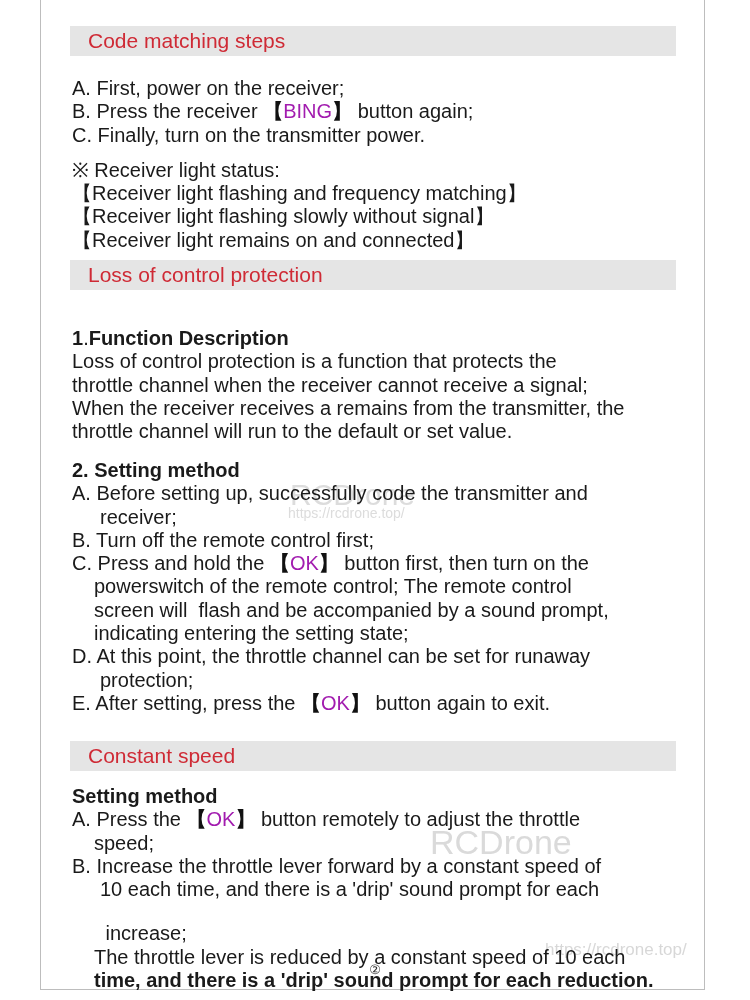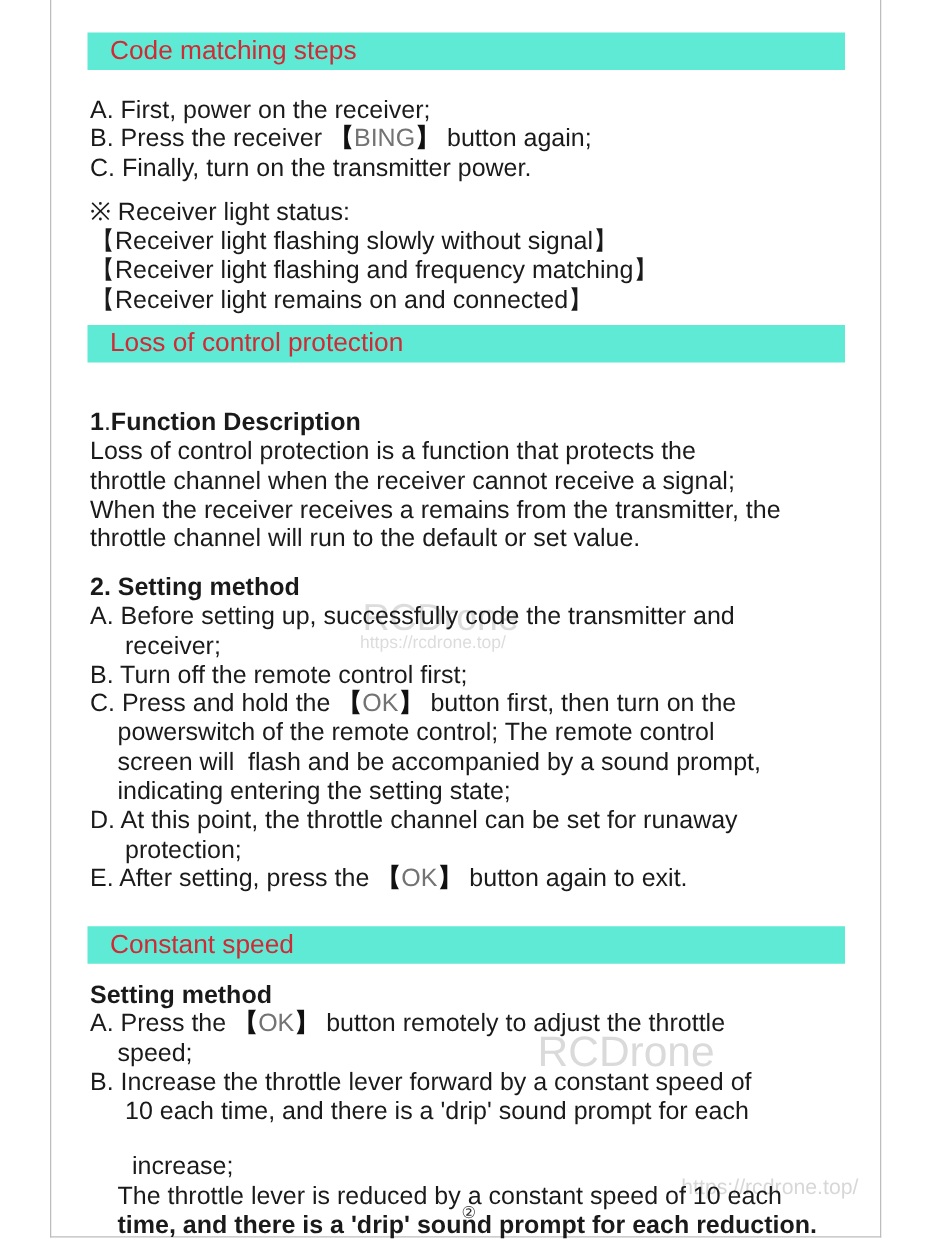--- a/index.html
+++ b/index.html
@@ -50,21 +50,21 @@
   .wm-b { left: 288px; top: 505px; font-size: 14px; color: #cfcfcf; }
   .wm-c { left: 430px; top: 823px; font-size: 34px; color: #cccccc; }
   .wm-d { left: 545px; top: 940px; font-size: 17px; color: #c9c9c9; }
 
   
   .sec-bar {
     position: absolute;
     left: 70px;
     width: 606px;
     height: 30px;
-    background: #5eead4;
+    background: #e5e5e5;
     z-index: 2;
   }
   .sec-bar .sec-title {
     position: absolute;
     left: 18px;
     top: 50%;
     transform: translateY(-50%);
     color: #cf2a35;
     font-size: 21px;
     font-family: "Liberation Sans", sans-serif;
@@ -77,21 +77,21 @@
     left: 72px;
     width: 610px;
     z-index: 3;
     color: #1a1a1a;
     font-size: 20px;
     line-height: 23.3px;
     font-family: "Liberation Sans", sans-serif;
   }
   .blk .ln { white-space: pre; }
   .bold { font-weight: bold; }
-  .red { color: #737373; }
+  .red { color: #a21caf; }
   .brk { color: #111111; font-weight: 600; }
 
   
   #page-number {
     position: absolute;
     left: 0;
     top: 962px;
     width: 750px;
     text-align: center;
     font-size: 13px;
@@ -114,22 +114,22 @@
 
   <div class="sec-bar" style="top:26px;">
     <span class="sec-title">Code matching steps</span>
   </div>
 
   <div class="blk" style="top:77px;">
     <div class="ln">A. First, power on the receiver;</div>
     <div class="ln"><span>B. Press the receiver </span><span class="brk">【</span><span class="red">BING</span><span class="brk">】</span><span> button again;</span></div>
     <div class="ln">C. Finally, turn on the transmitter power.</div>
     <div class="ln" style="margin-top:12px;">※ Receiver light status:</div>
+    <div class="ln">【Receiver light flashing and frequency matching】</div>
     <div class="ln">【Receiver light flashing slowly without signal】</div>
-    <div class="ln">【Receiver light flashing and frequency matching】</div>
     <div class="ln">【Receiver light remains on and connected】</div>
   </div>
 
   <div class="sec-bar" style="top:260px;">
     <span class="sec-title">Loss of control protection</span>
   </div>
 
   <div class="blk" style="top:327px;">
     <div class="ln"><span class="bold">1</span><span>.</span><span class="bold">Function Description</span></div>
     <div class="ln">Loss of control protection is a function that protects the</div>

